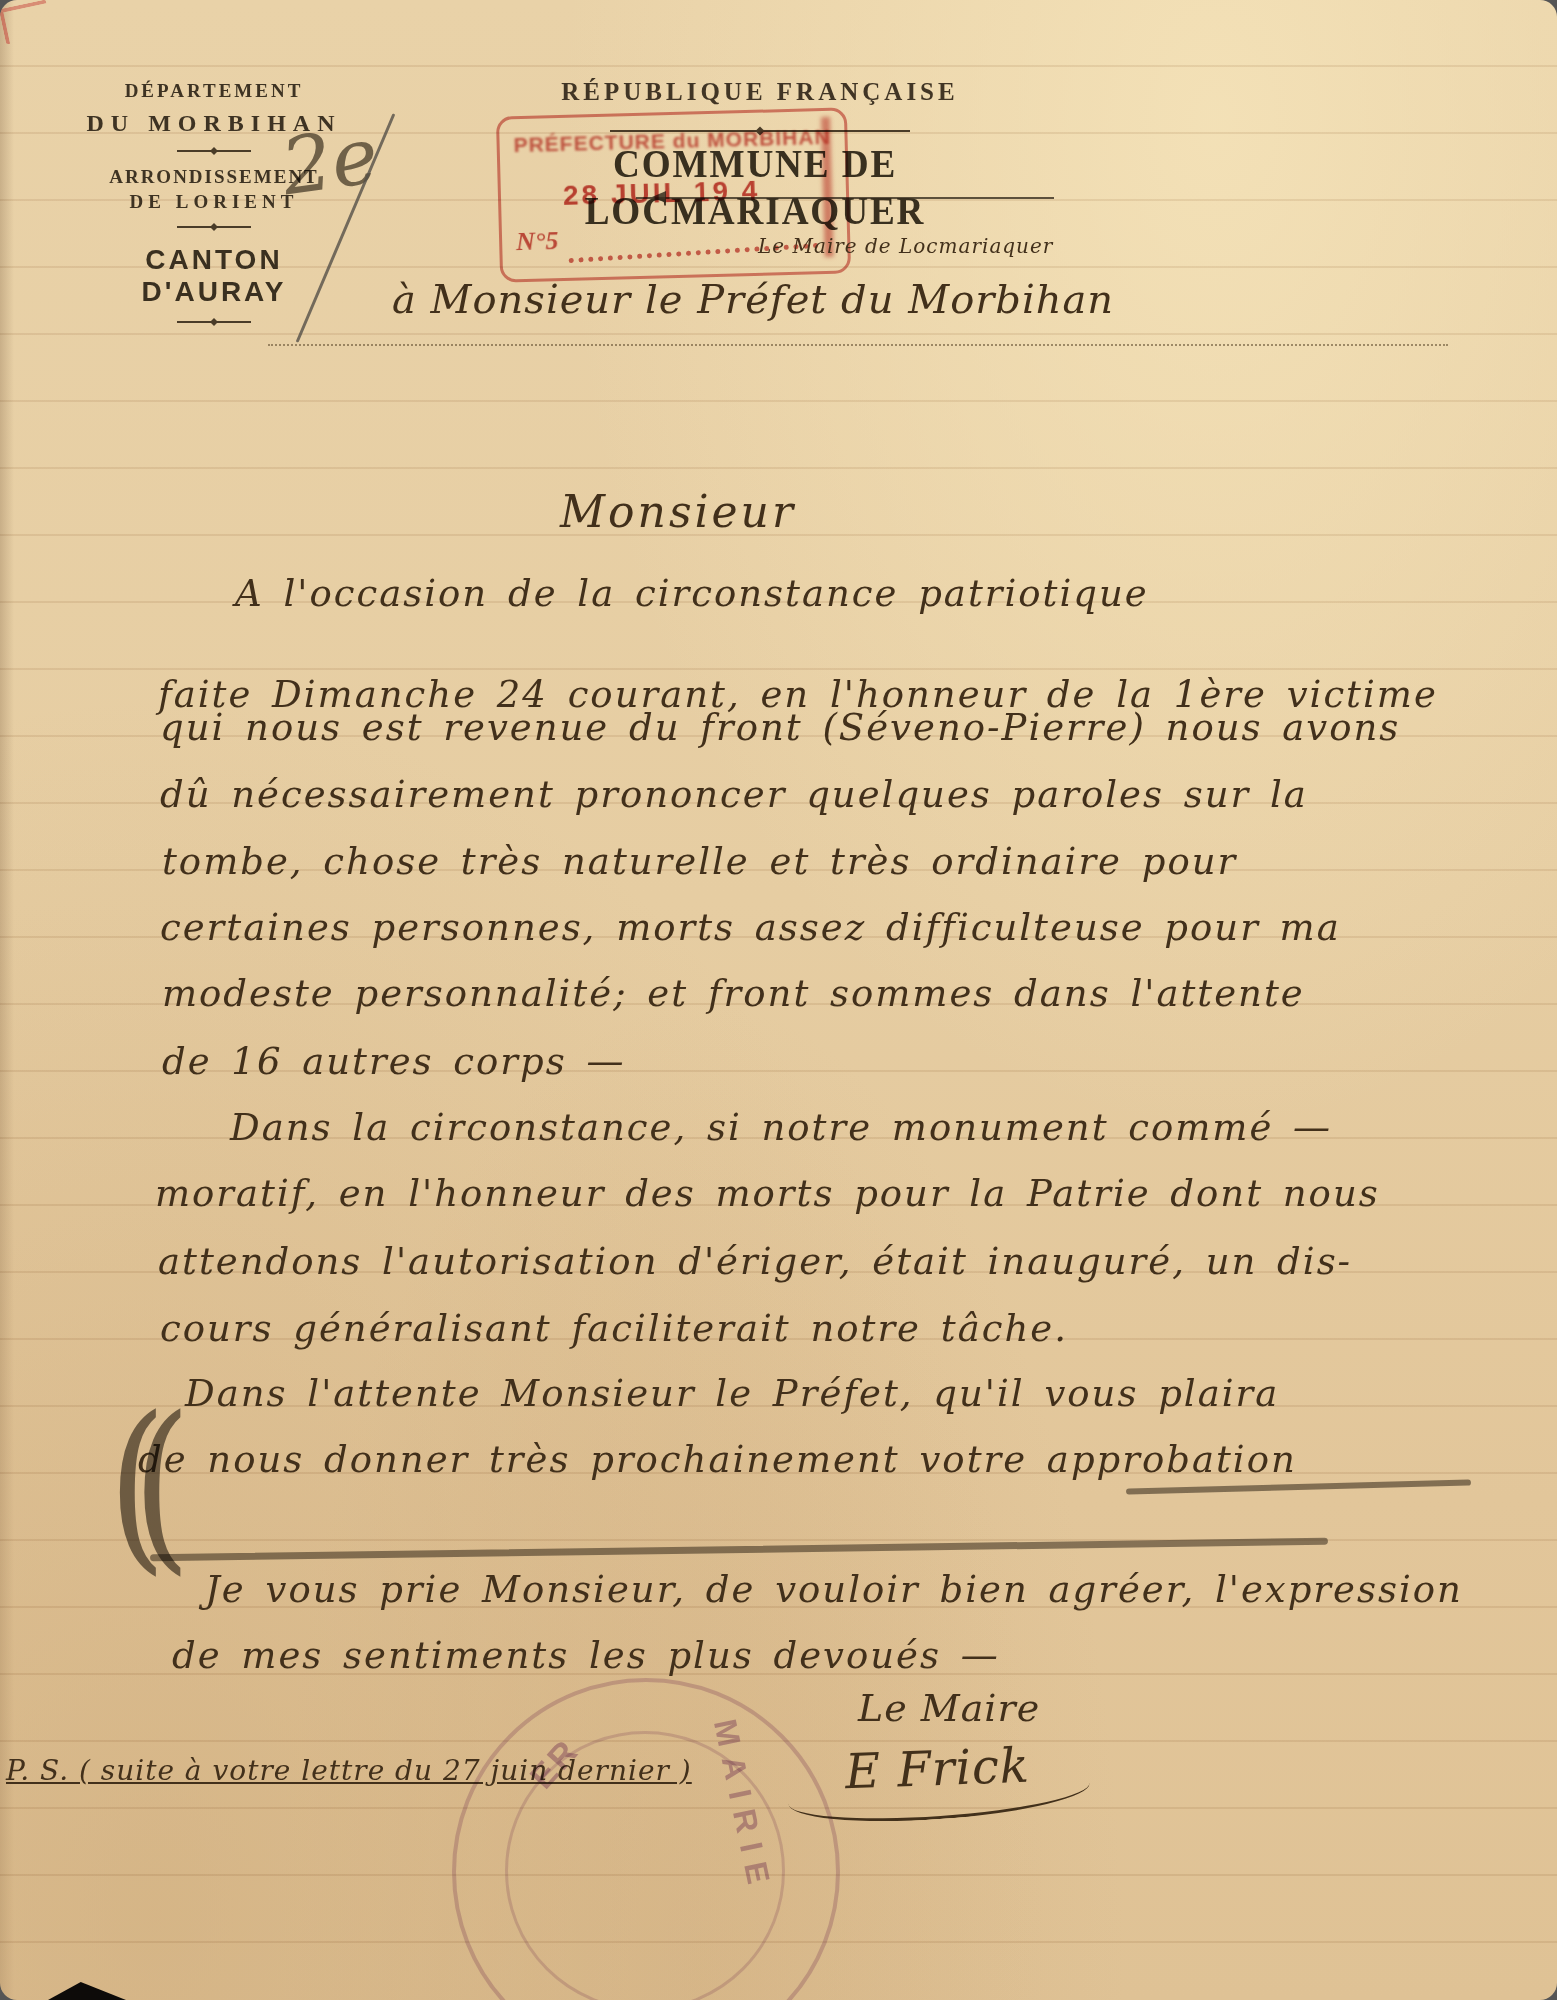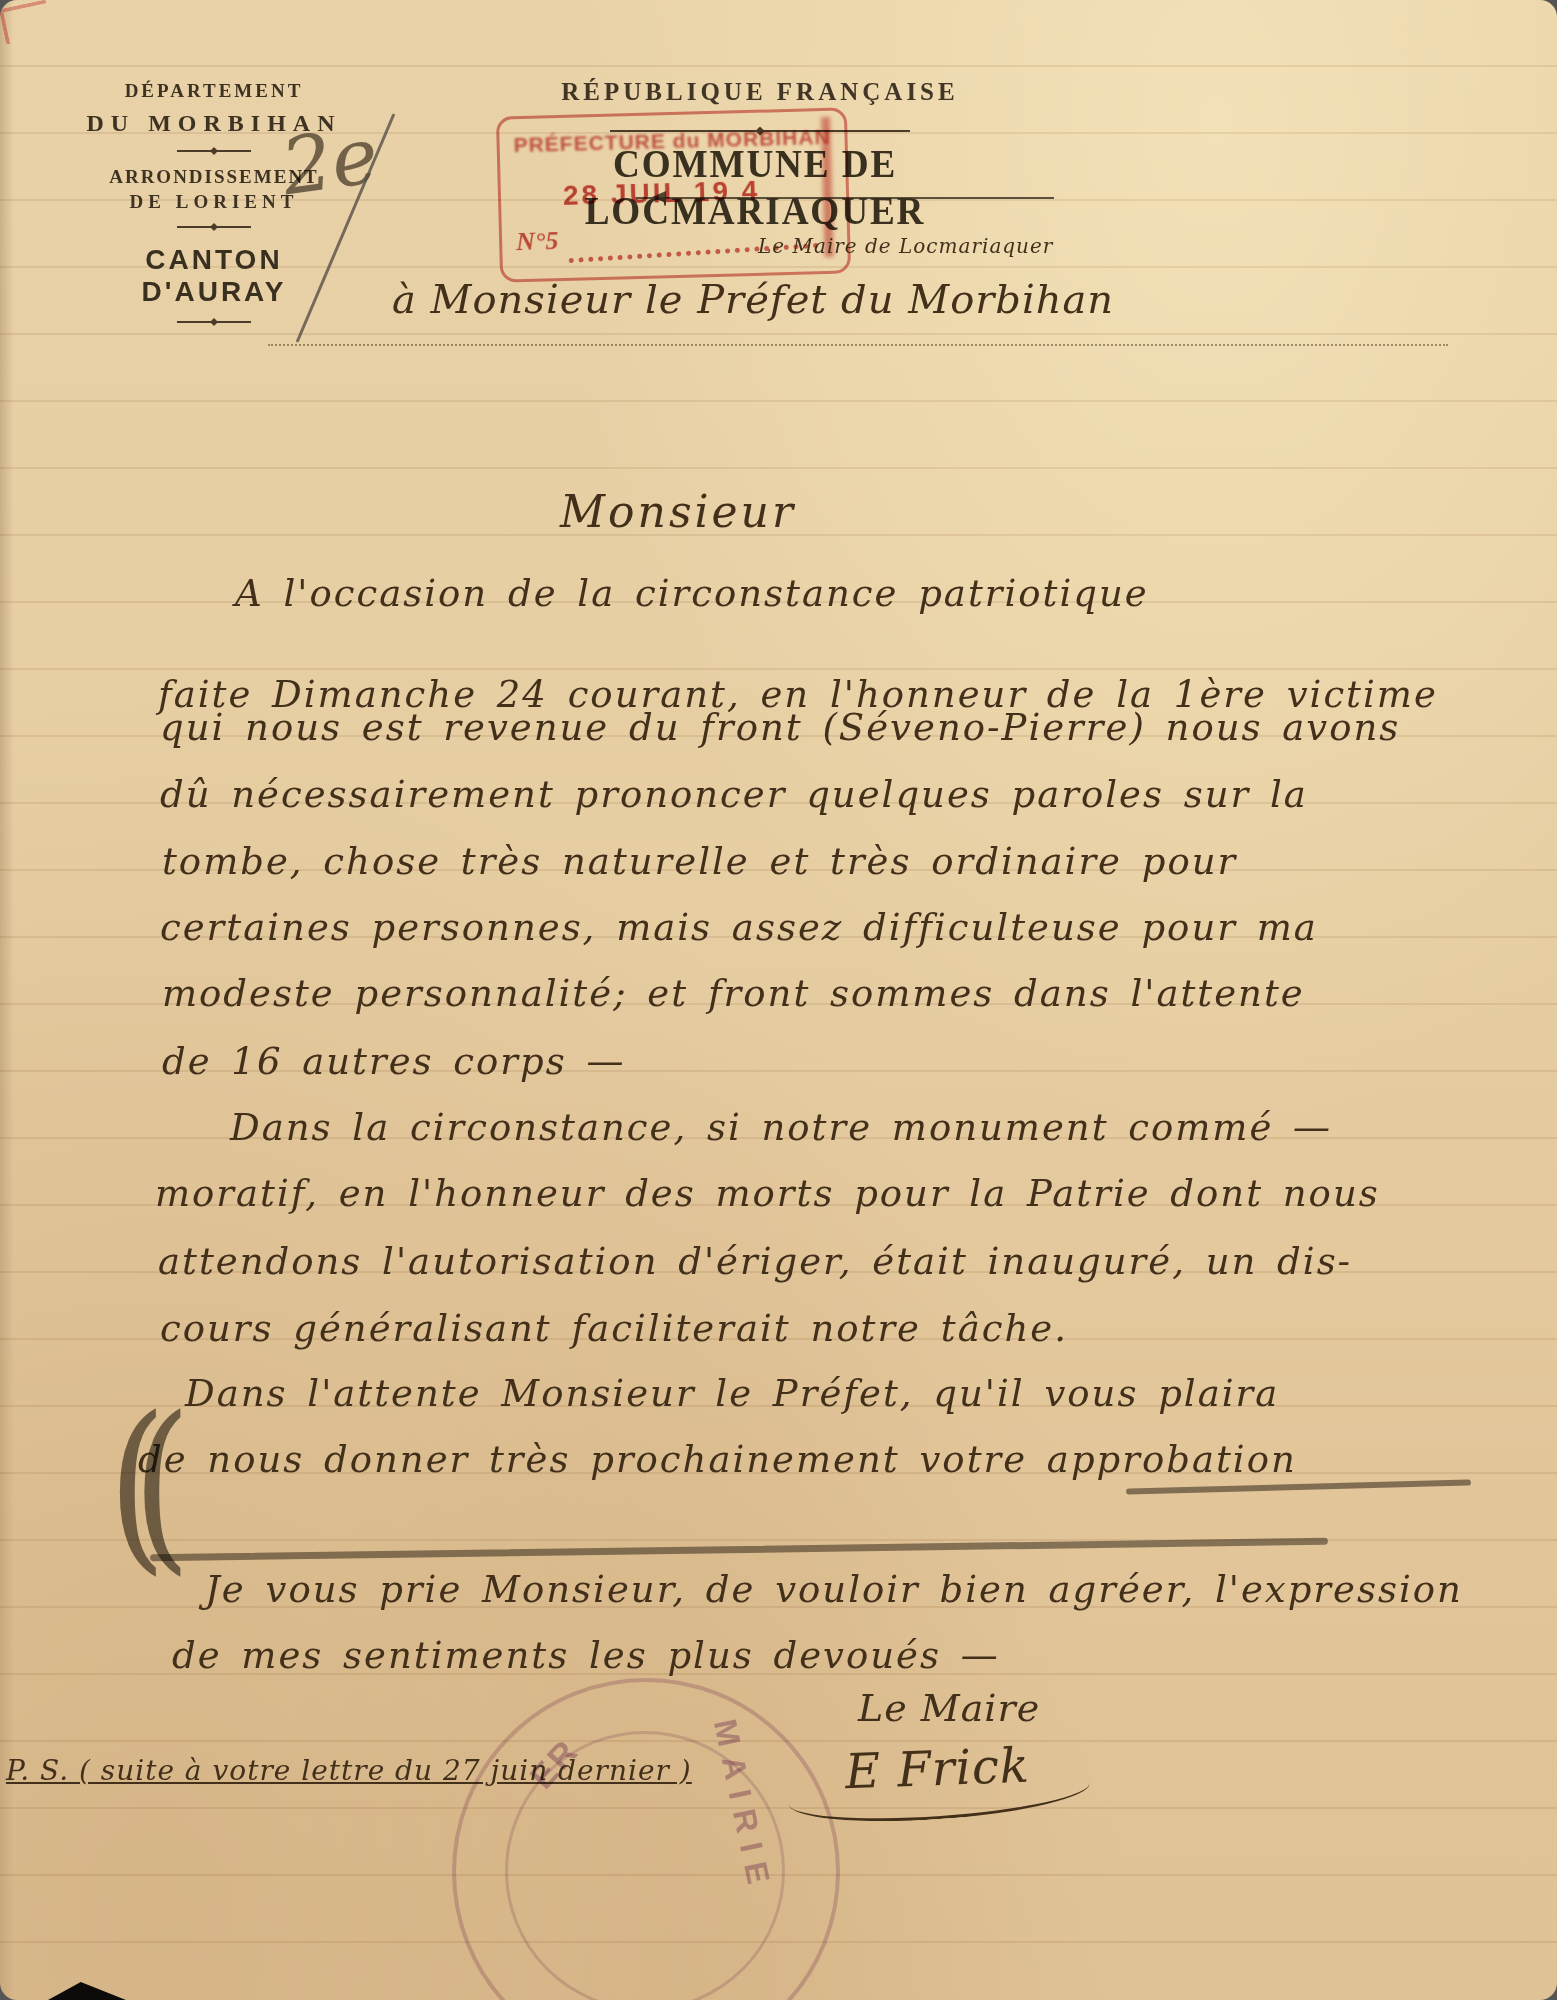--- a/index.html
+++ b/index.html
@@ -150,21 +150,21 @@
   <div class="hw" style="left:392px;top:276px;font-size:40px;">à Monsieur le Préfet du Morbihan</div>
   <div class="rec-u"></div>
 
   <div class="hw" style="left:560px;top:486px;font-size:44px;letter-spacing:3px;">Monsieur</div>
 
   <div class="hw bl" style="left:235px;top:572px;">A l'occasion de la circonstance patriotique</div>
   <div class="hw bl" style="left:158px;top:640px;margin-top:33px;">faite Dimanche 24 courant, en l'honneur de la 1ère victime</div>
   <div class="hw bl" style="left:160px;top:706px;">qui nous est revenue du front (Séveno-Pierre) nous avons</div>
   <div class="hw bl" style="left:160px;top:773px;">dû nécessairement prononcer quelques paroles sur la</div>
   <div class="hw bl" style="left:162px;top:840px;">tombe, chose très naturelle et très ordinaire pour</div>
-  <div class="hw bl" style="left:160px;top:906px;">certaines personnes, mais assez difficulteuse pour ma</div>
+  <div class="hw bl" style="left:160px;top:906px;">certaines personnes, morts assez difficulteuse pour ma</div>
   <div class="hw bl" style="left:162px;top:972px;">modeste personnalité; et front sommes dans l'attente</div>
   <div class="hw bl" style="left:162px;top:1040px;">de 16 autres corps —</div>
   <div class="hw bl" style="left:230px;top:1106px;">Dans la circonstance, si notre monument commé —</div>
   <div class="hw bl" style="left:155px;top:1172px;">moratif, en l'honneur des morts pour la Patrie dont nous</div>
   <div class="hw bl" style="left:158px;top:1240px;">attendons l'autorisation d'ériger, était inauguré, un dis-</div>
   <div class="hw bl" style="left:160px;top:1307px;">cours généralisant faciliterait notre tâche.</div>
   <div class="hw bl" style="left:185px;top:1372px;">Dans l'attente Monsieur le Préfet, qu'il vous plaira</div>
 
   <div class="hw bl" style="left:138px;top:1438px;"><span>de nous donner très prochainement </span><span>votre approbation</span></div>
   <div class="hw bl" style="left:205px;top:1568px;">Je vous prie Monsieur, de vouloir bien agréer, l'expression</div>

